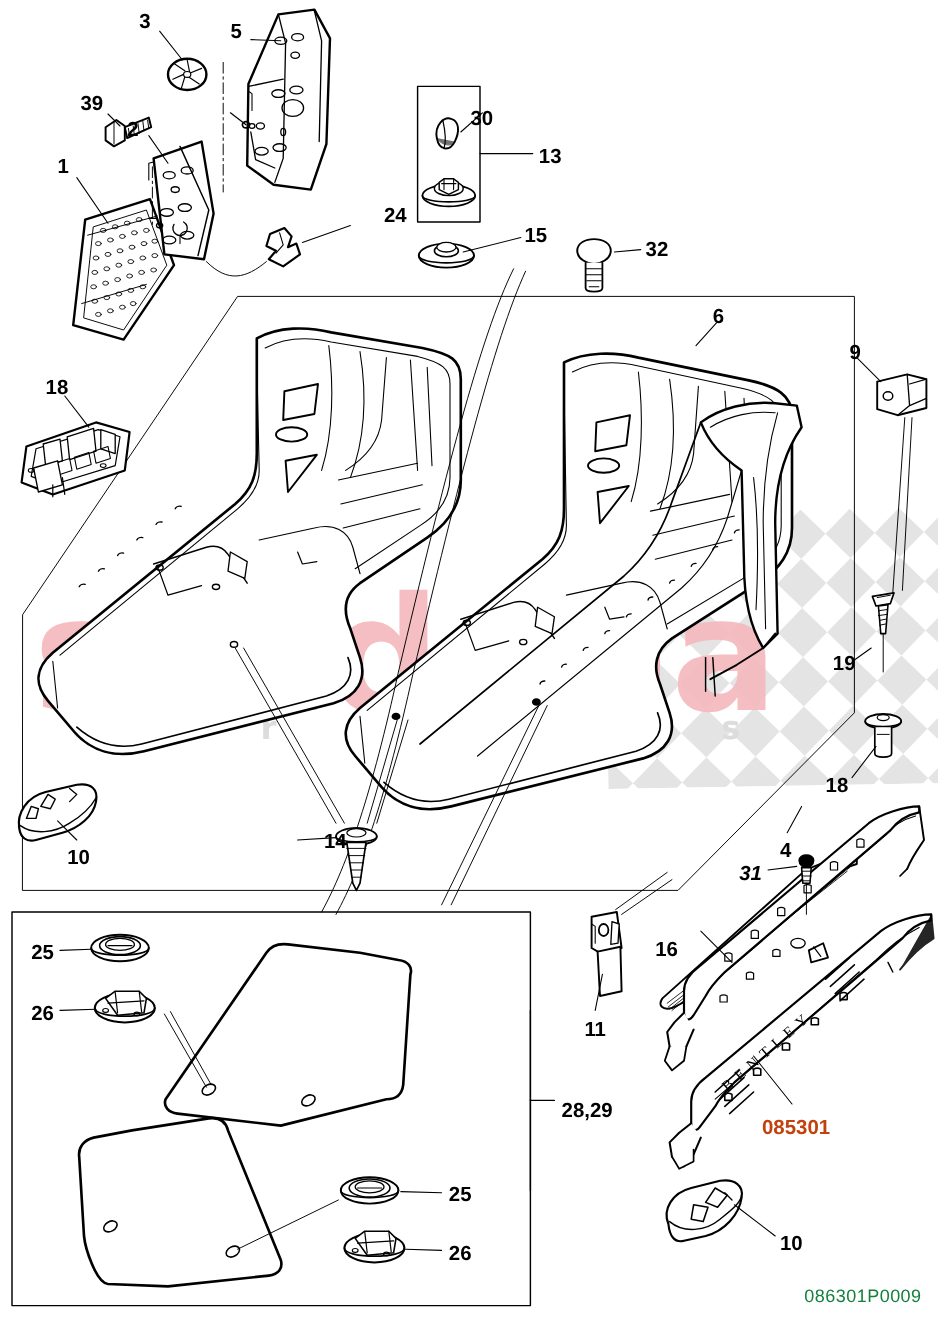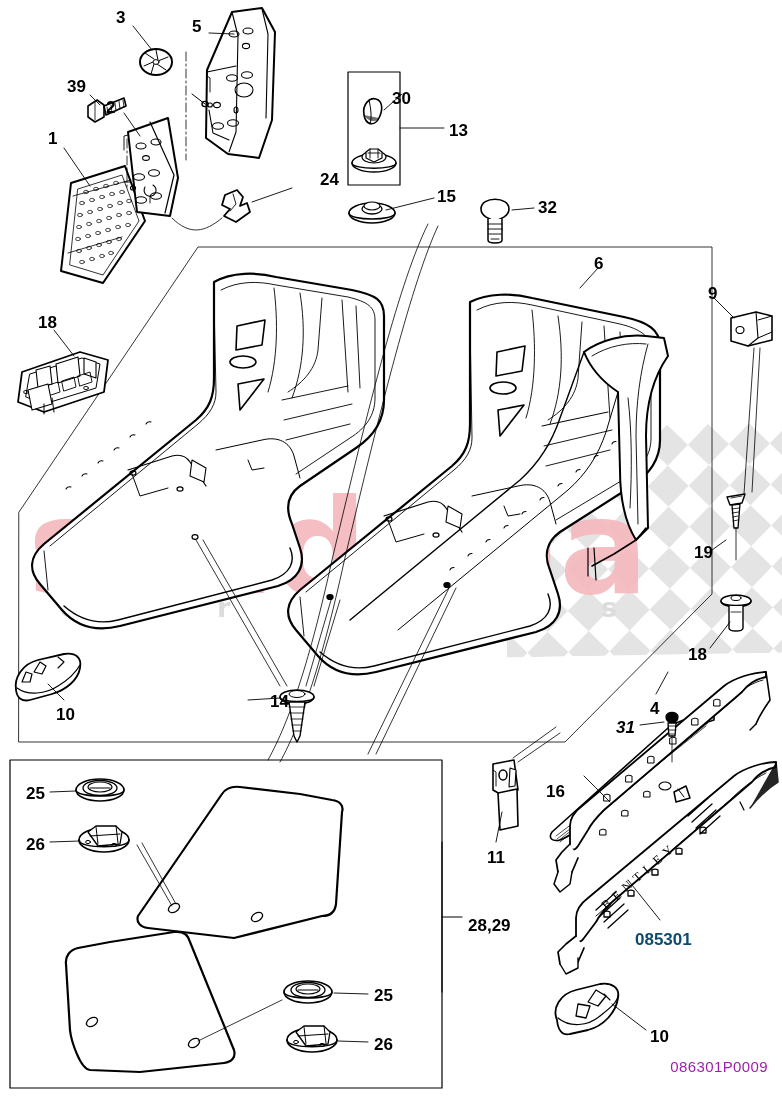--- a/index.html
+++ b/index.html
@@ -60,33 +60,33 @@
     font-family:"Liberation Sans", sans-serif;
     font-weight:bold;
     font-size:17px;
     color:#000;
     line-height:1;
     white-space:nowrap;
   }
   .partno{
     position:absolute;
     right:14px;
-    bottom:25px;
+    bottom:11px;
     font-family:"Liberation Sans", sans-serif;
     font-size:15px;
-    color:#a21caf;
+    color:#15803d;
     letter-spacing:.4px;
     margin-top:40px;
   }
   .sillno{
     position:absolute;
     font-family:"Liberation Sans", sans-serif;
     font-weight:bold;
     font-size:17px;
-    color:#0c4a6e;
+    color:#c2410c;
   }
 </style>
 </head>
 <body>
 
 <div id="sheet">
 
   <svg id="wm-flag" viewBox="0 0 290 230">
     <defs>
       <pattern id="chk" width="58" height="58" patternUnits="userSpaceOnUse" patternTransform="rotate(45 0 0)">

